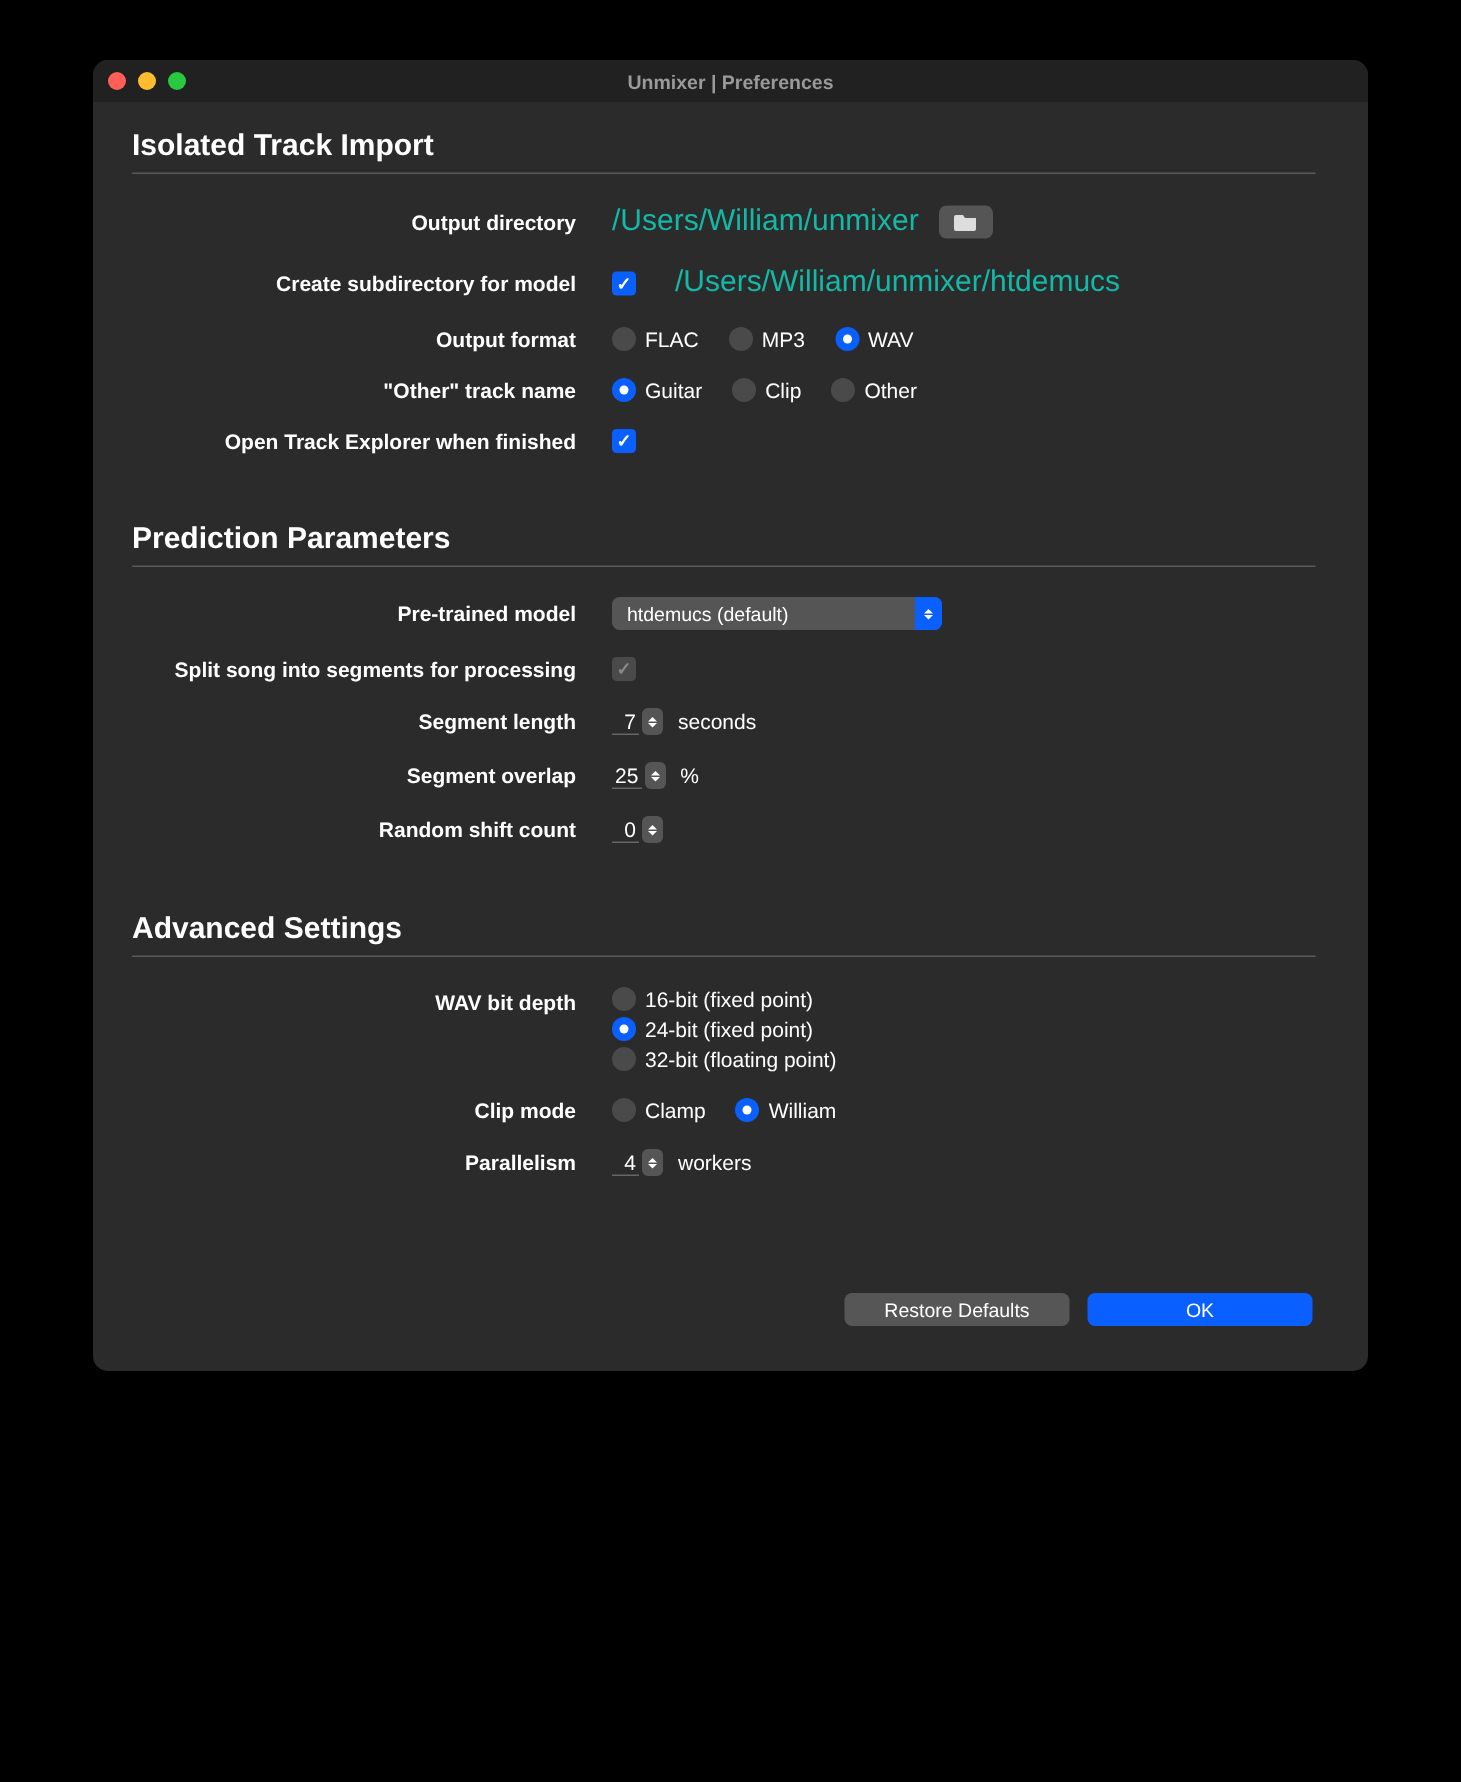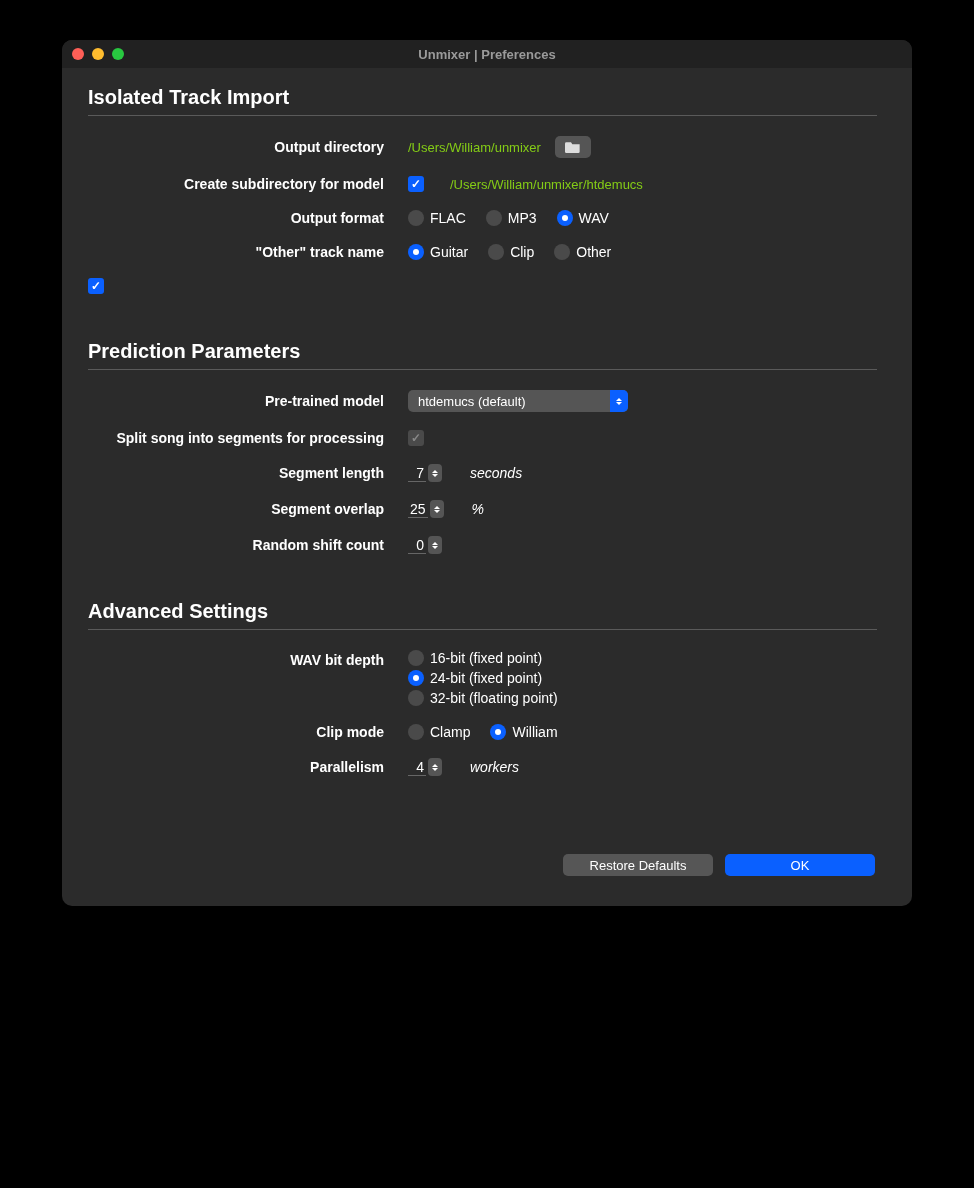--- a/index.html
+++ b/index.html
@@ -74,22 +74,22 @@
     white-space: nowrap;
   }
   .form-value {
     display: flex;
     align-items: center;
     gap: 8px;
     font-size: 14px;
     flex-wrap: wrap;
   }
   .path-text {
-    color: #84cc16;
-    font-size: 13px;
+    color: #14b8a6;
+    font-size: 20px;
   }
   .browse-btn {
     background: #555;
     border: none;
     border-radius: 5px;
     width: 36px;
     height: 22px;
     display: flex;
     align-items: center;
     justify-content: center;
@@ -206,22 +206,21 @@
     height: 18px;
     display: flex;
     flex-direction: column;
     align-items: center;
     justify-content: center;
     gap: 1px;
     cursor: pointer;
   }
   .unit {
     font-size: 14px;
-    margin-left: 20px;
-    font-style: italic;
+    margin-left: 2px;
   }
   .spacer { height: 12px; }
   .spacer-big { height: 60px; }
   .footer {
     display: flex;
     justify-content: flex-end;
     gap: 12px;
     padding: 0 2px 6px 2px;
   }
   .btn {
@@ -312,20 +311,21 @@
           <span>Clip</span>
         </span>
         <span class="radio-item">
           <span class="radio"></span>
           <span>Other</span>
         </span>
       </div>
     </div>
 
     <div class="form-row">
+      <div class="form-label">Open Track Explorer when finished</div>
       <div class="form-value">
         <span class="checkbox checked">✓</span>
       </div>
     </div>
 
     <div class="spacer"></div>
 
     <div class="section-title">Prediction Parameters</div>
     <hr>
 

